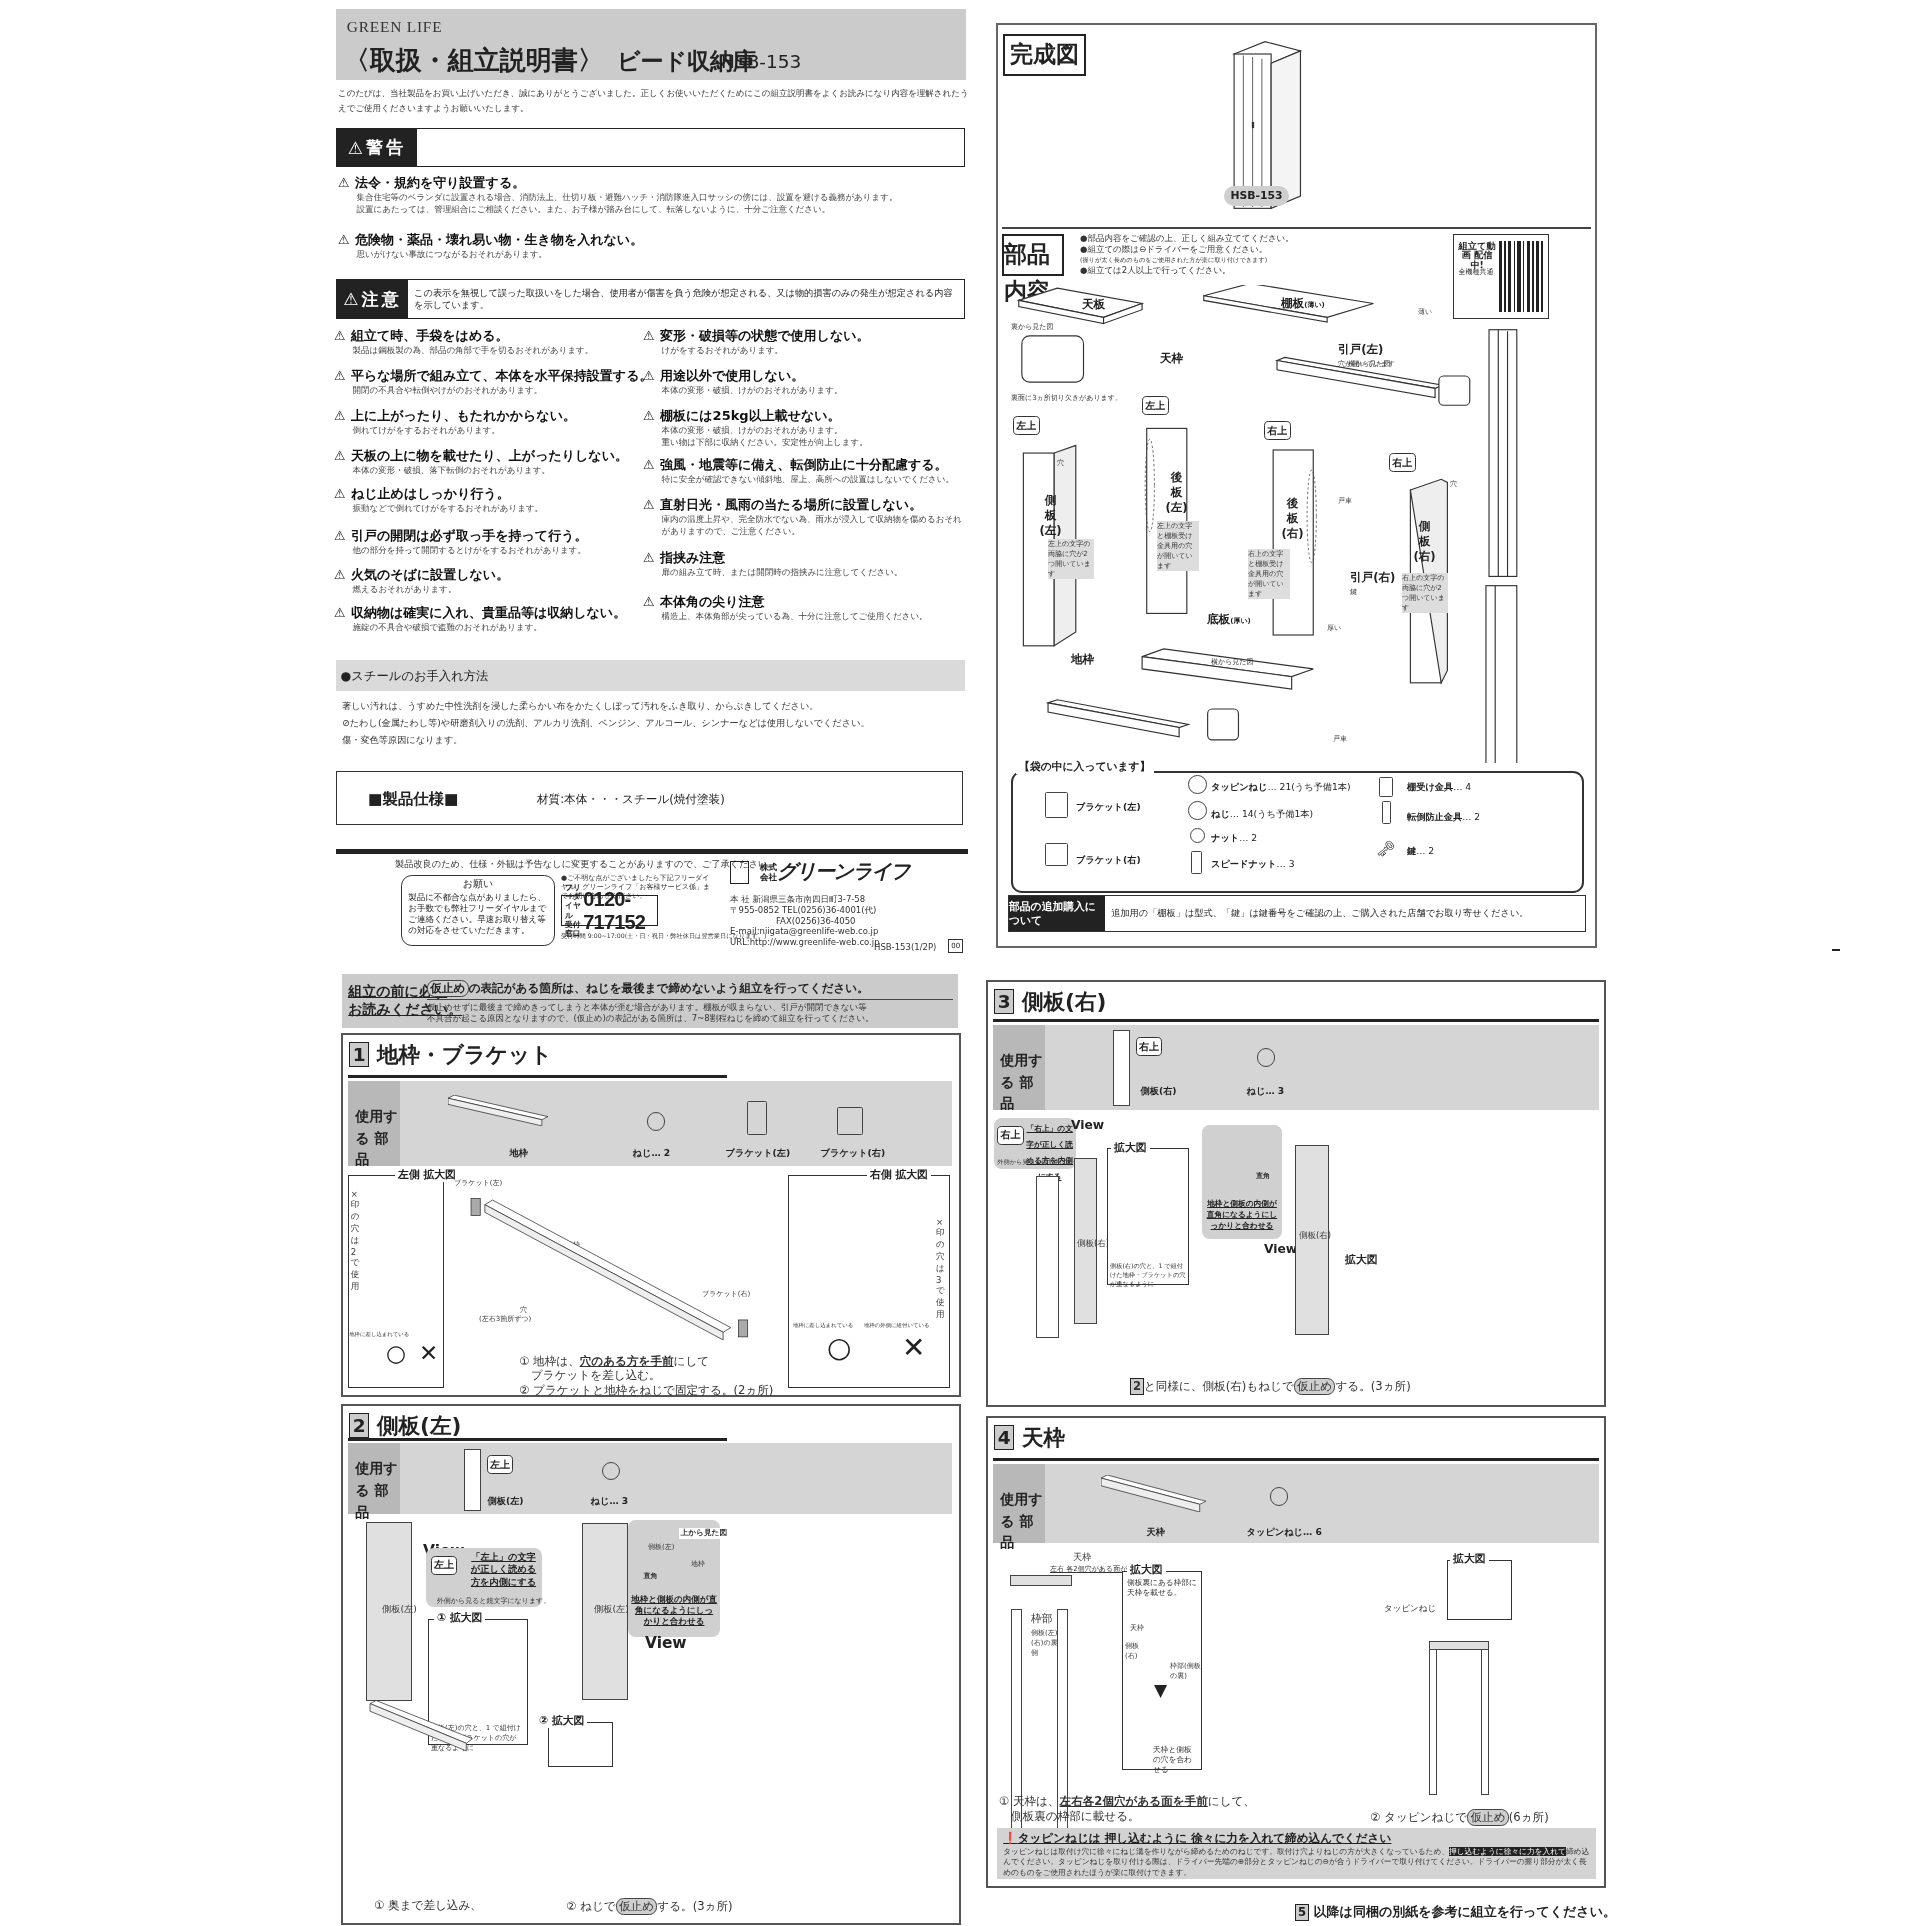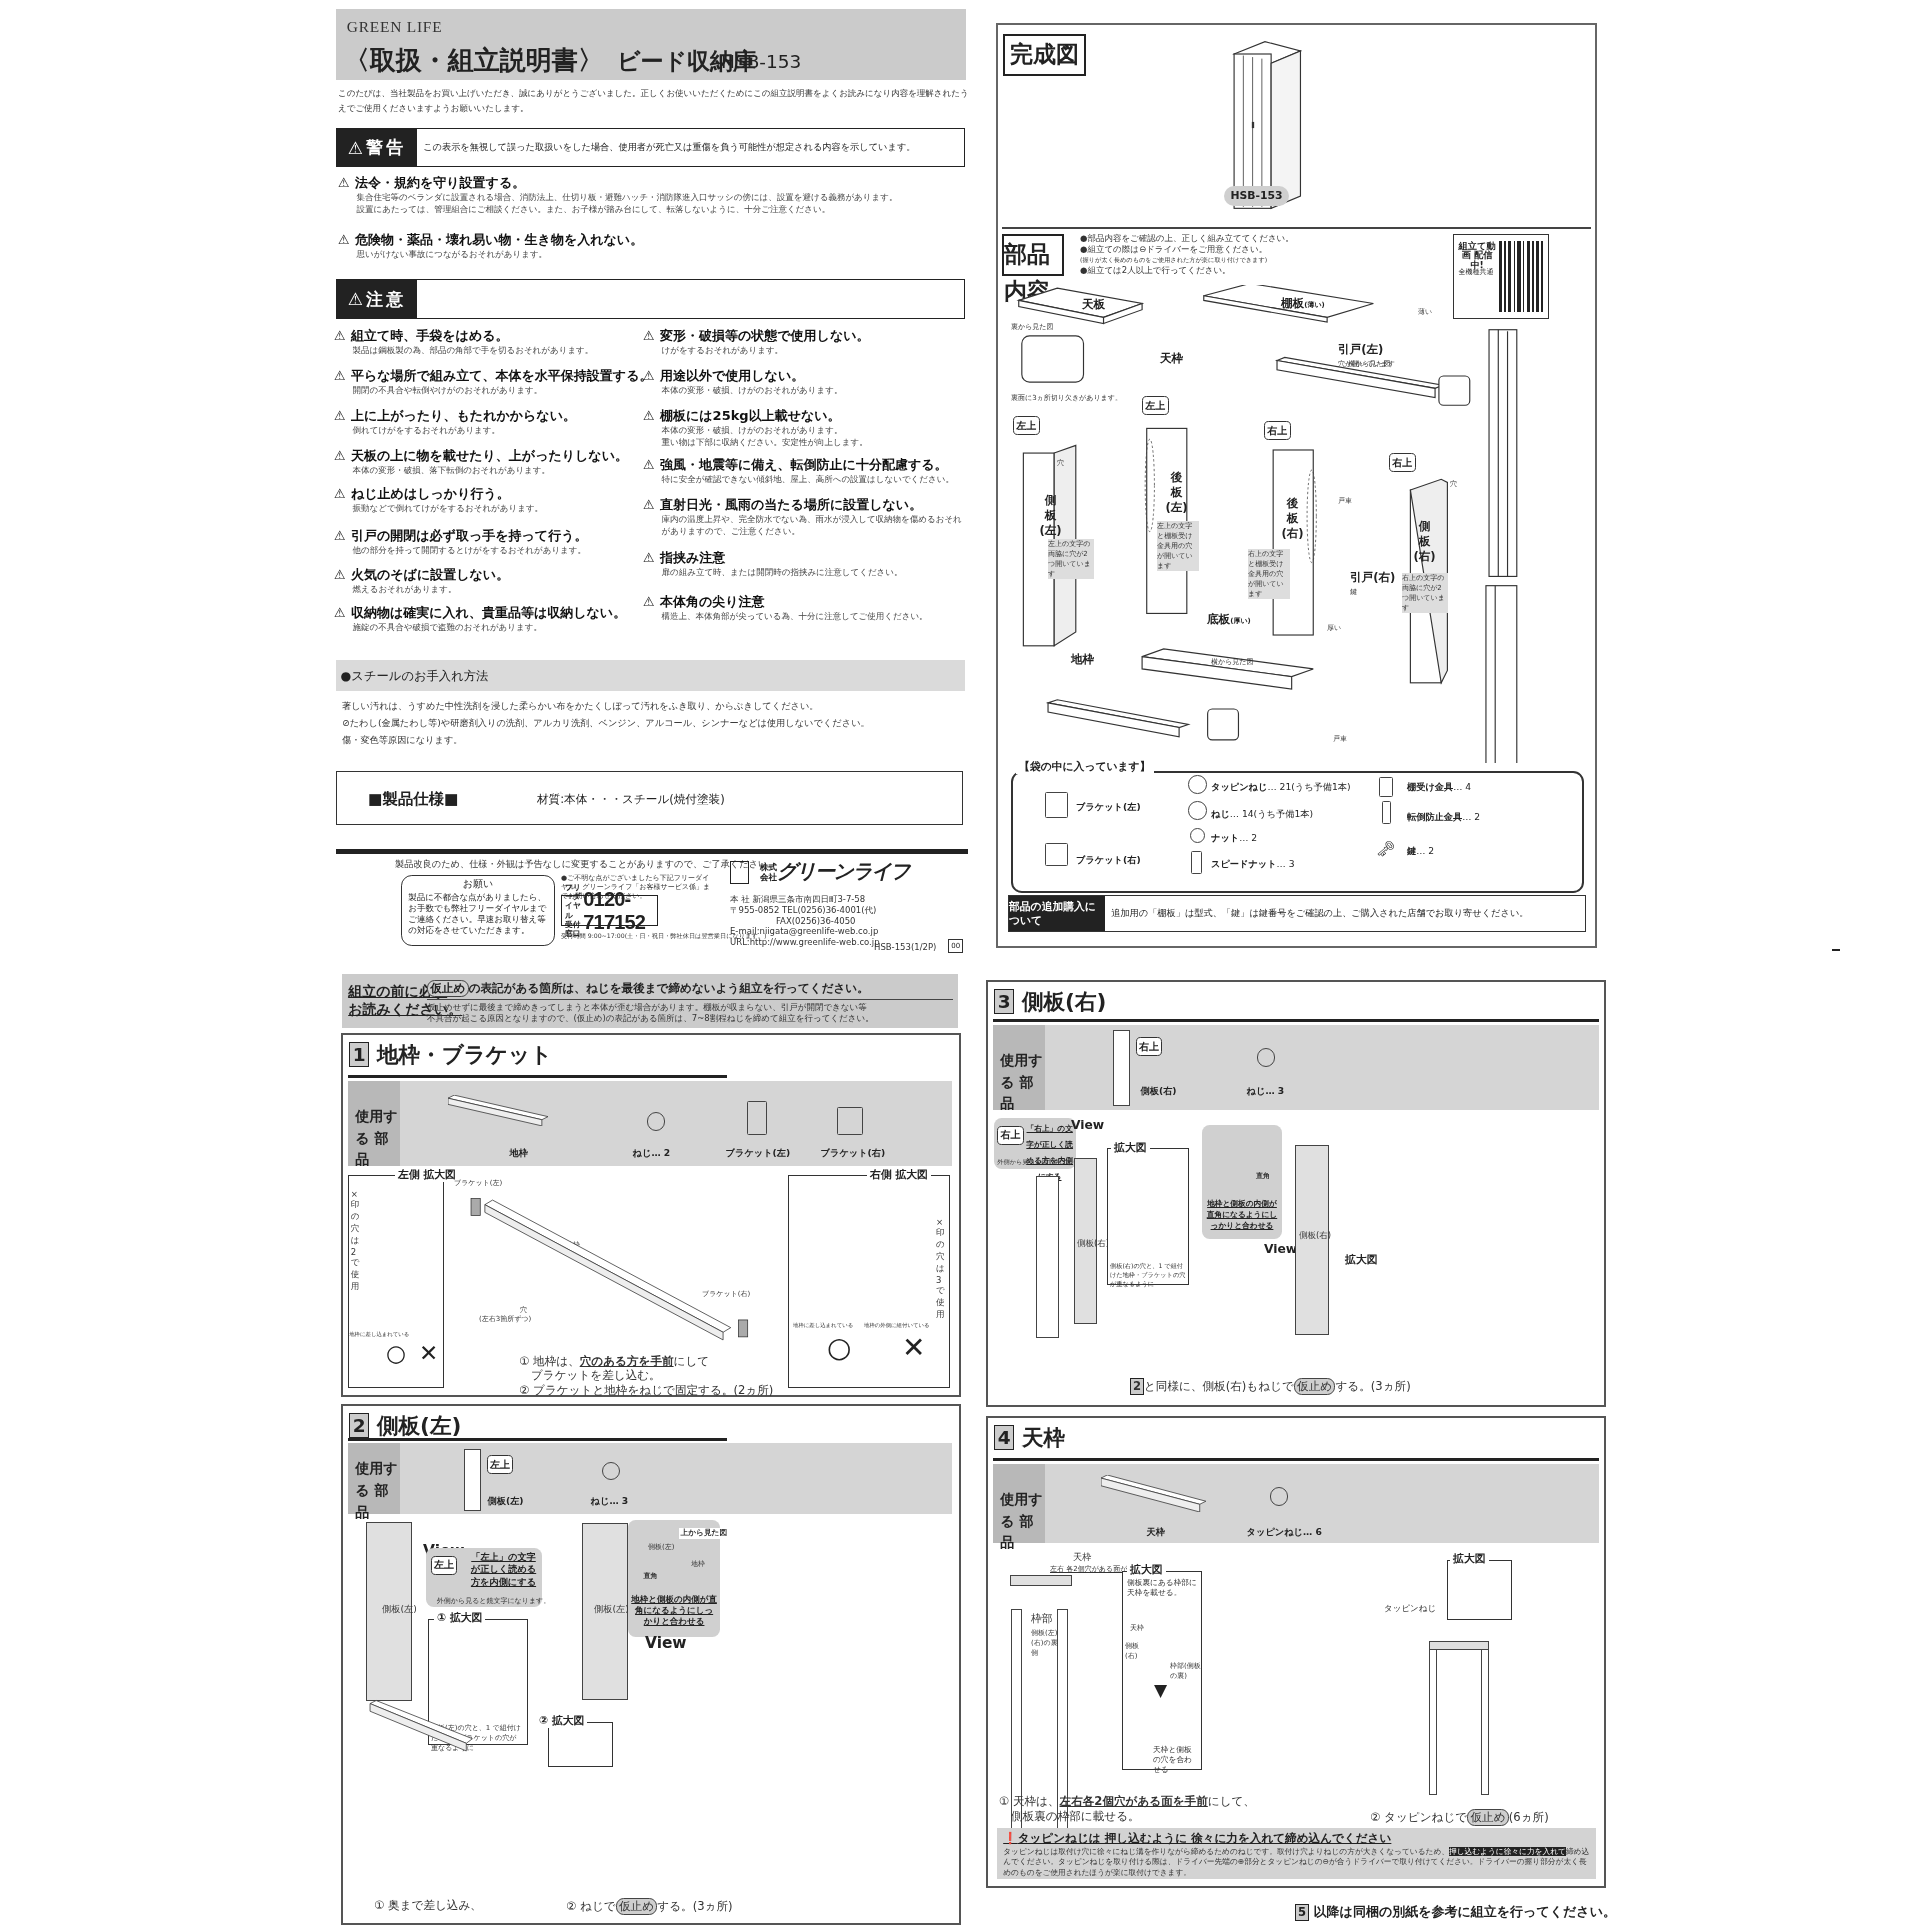--- a/index.html
+++ b/index.html
@@ -105,38 +105,38 @@
   <div class="prod">ビード収納庫</div>
   <div class="model">HSB-153</div>
 </div>
 <div id="intro" class="abs">このたびは、当社製品をお買い上げいただき、誠にありがとうございました。正しくお使いいただくためにこの組立説明書をよくお読みになり内容を理解されたうえでご使用くださいますようお願いいたします。</div>
 
 <div id="warnBanner" class="abs banner">
   <div class="lab">
       <span>⚠</span>
       <span>警告</span>
     </div>
-  <div class="txt">この表示を無視して誤った取扱いをした場合、使用者が死亡又は重傷を負う可能性が想定される内容を示しています。</div>
 </div>
 
 <div class="item" style="left:338px;top:174px">
   <div class="h"><span class="w">⚠</span><span>法令・規約を守り設置する。</span></div>
   <div class="d">集合住宅等のベランダに設置される場合、消防法上、仕切り板・避難ハッチ・消防隊進入口サッシの傍には、設置を避ける義務があります。</div>
   <div class="d">設置にあたっては、管理組合にご相談ください。また、お子様が踏み台にして、転落しないように、十分ご注意ください。</div>
 </div>
 <div class="item" style="left:338px;top:231px">
   <div class="h"><span class="w">⚠</span><span>危険物・薬品・壊れ易い物・生き物を入れない。</span></div>
   <div class="d">思いがけない事故につながるおそれがあります。</div>
 </div>
 
 <div id="cautBanner" class="abs banner">
   <div class="lab">
       <span>⚠</span>
       <span>注意</span>
     </div>
+  <div class="txt">この表示を無視して誤った取扱いをした場合、使用者が傷害を負う危険が想定される、又は物的損害のみの発生が想定される内容を示しています。</div>
 </div>
 
 <div class="item" style="left:334px;top:327px">
     <div class="h"><span class="w">⚠</span><span>組立て時、手袋をはめる。</span></div>
     <div class="d">製品は鋼板製の為、部品の角部で手を切るおそれがあります。</div>
   </div>
 <div class="item" style="left:334px;top:367px">
     <div class="h"><span class="w">⚠</span><span>平らな場所で組み立て、本体を水平保持設置する。</span></div>
     <div class="d">開閉の不具合や転倒やけがのおそれがあります。</div>
   </div>

